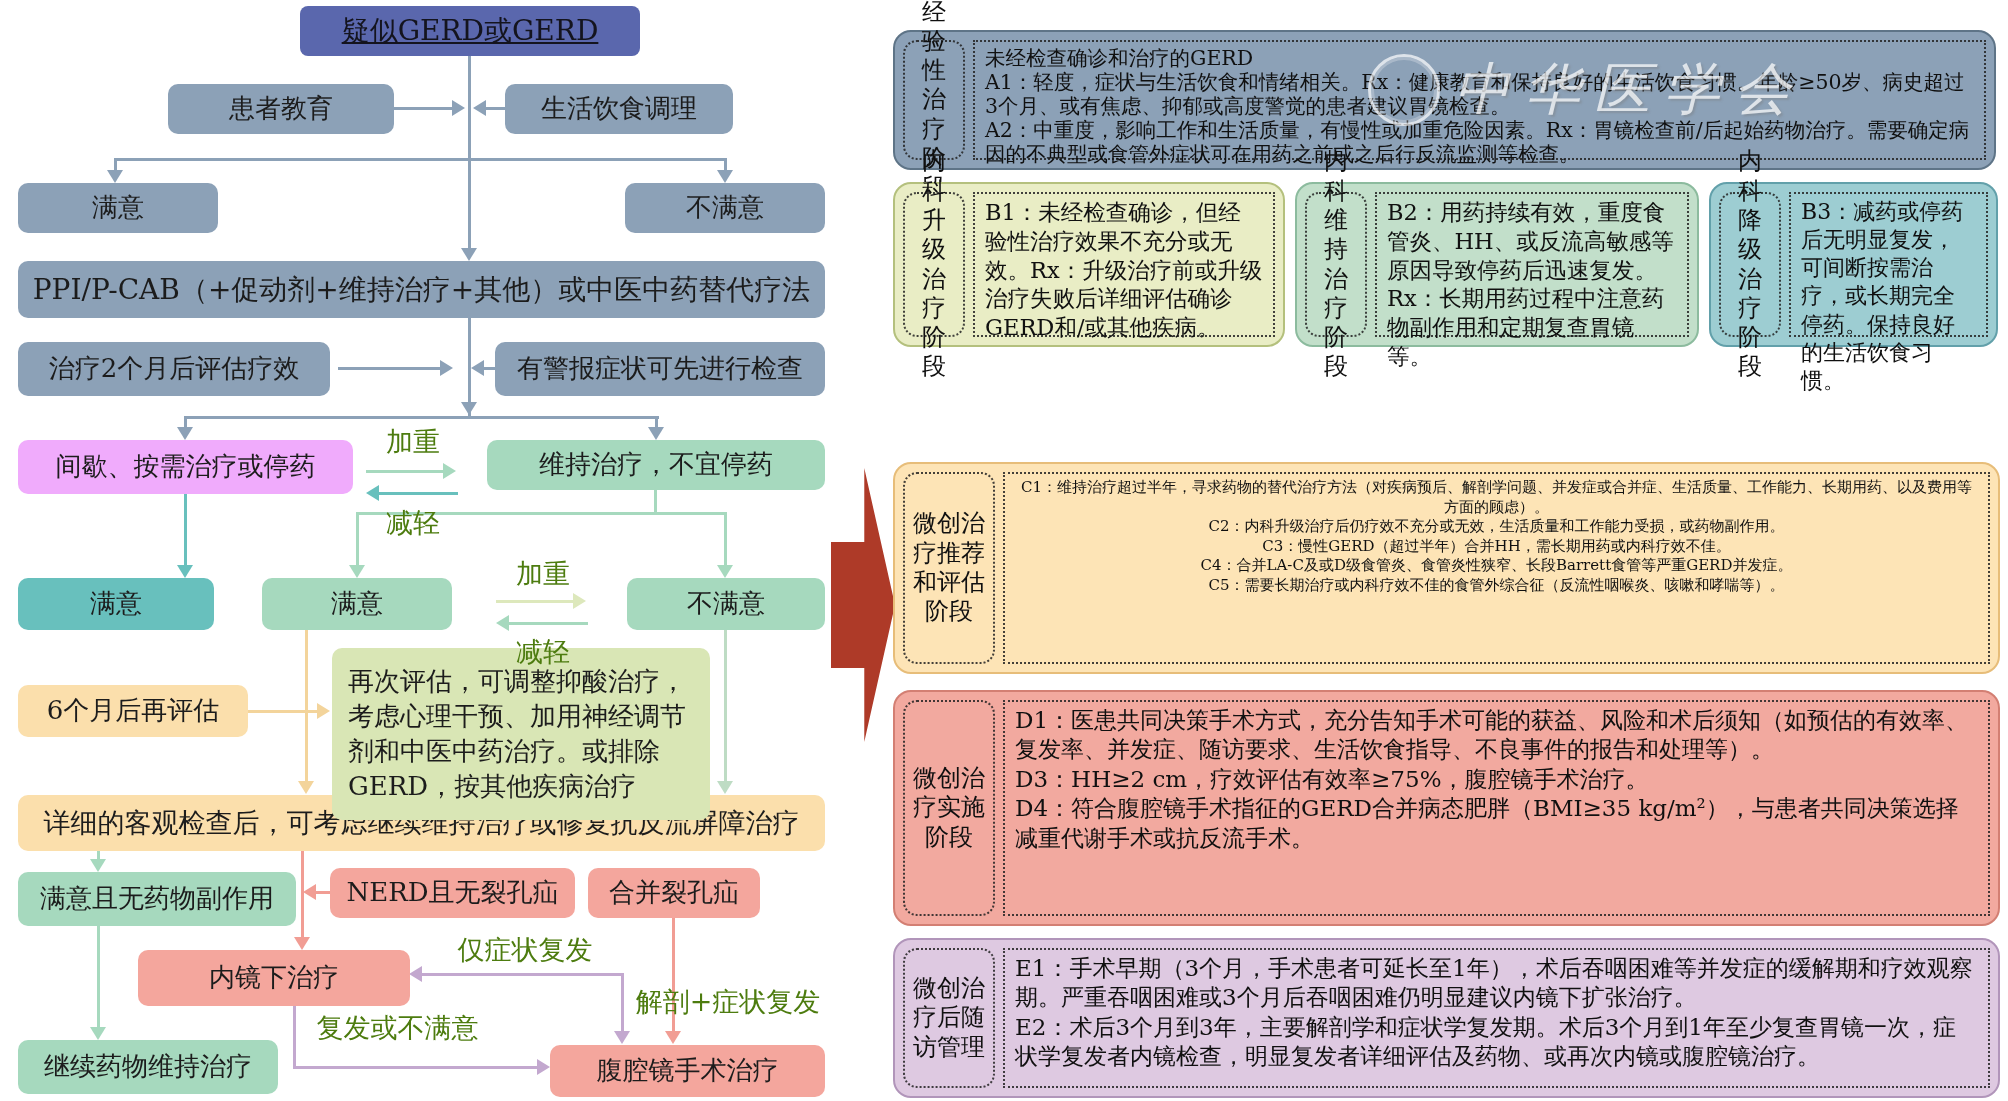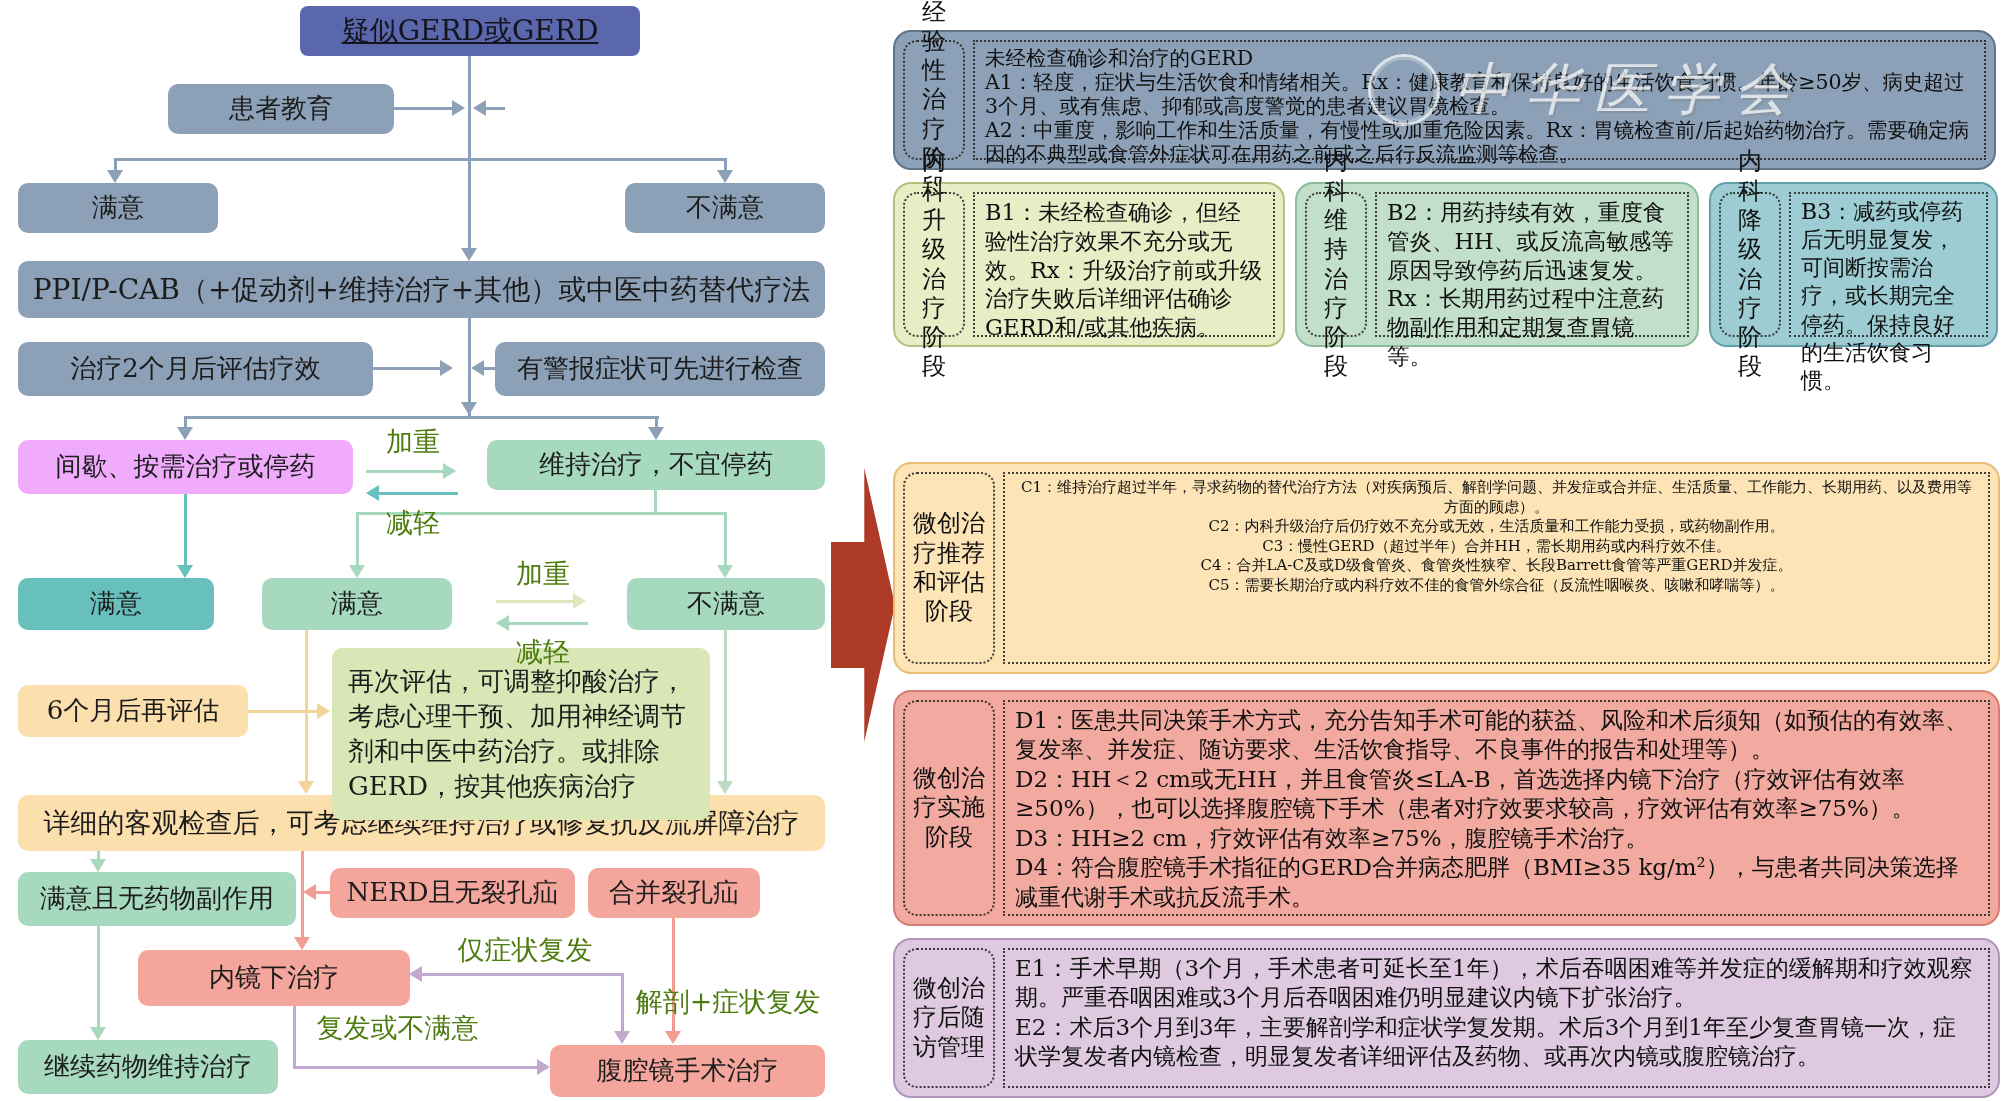--- a/index.html
+++ b/index.html
@@ -105,24 +105,25 @@
   <div class="ln" style="left:421px;top:973px;width:202px;height:3px;background:#c3a8cf"></div>
   <div class="ah ah-l" style="left:409px;top:966px;border-right-color:#c3a8cf"></div>
   <div class="ln" style="left:621px;top:973px;width:3px;height:60px;background:#c3a8cf"></div>
   <div class="ah ah-d" style="left:614px;top:1031px;border-top-color:#c3a8cf"></div>
   <div class="ln" style="left:293px;top:1006px;width:3px;height:62px;background:#c3a8cf"></div>
   <div class="ln" style="left:293px;top:1066px;width:247px;height:3px;background:#c3a8cf"></div>
   <div class="ah ah-r" style="left:537px;top:1059px;border-left-color:#c3a8cf"></div>
 
   <div class="node" style="left:300px;top:6px;width:340px;height:50px;background:#5a67ad;font-size:28px;color:#14141e;border-radius:8px;text-decoration:underline;">疑似GERD或GERD</div>
   <div class="node" style="left:168px;top:84px;width:226px;height:50px;background:#8ca1b7;">患者教育</div>
+  <div class="node" style="left:505px;top:84px;width:228px;height:50px;background:#8ca1b7;">生活饮食调理</div>
   <div class="node" style="left:18px;top:183px;width:200px;height:50px;background:#8ca1b7;">满意</div>
   <div class="node" style="left:625px;top:183px;width:200px;height:50px;background:#8ca1b7;">不满意</div>
   <div class="node" style="left:18px;top:261px;width:807px;height:57px;background:#8ca1b7;font-size:28px;">PPI/P-CAB（+促动剂+维持治疗+其他）或中医中药替代疗法</div>
-  <div class="node" style="left:18px;top:342px;width:355px;height:54px;background:#8ca1b7;">治疗2个月后评估疗效</div>
+  <div class="node" style="left:18px;top:342px;width:312px;height:54px;background:#8ca1b7;">治疗2个月后评估疗效</div>
   <div class="node" style="left:495px;top:342px;width:330px;height:54px;background:#8ca1b7;">有警报症状可先进行检查</div>
   <div class="node" style="left:18px;top:440px;width:335px;height:54px;background:#f0abfc;">间歇、按需治疗或停药</div>
   <div class="node" style="left:487px;top:440px;width:338px;height:50px;background:#a6d9be;">维持治疗，不宜停药</div>
   <div class="node" style="left:18px;top:578px;width:196px;height:52px;background:#68c0bd;">满意</div>
   <div class="node" style="left:262px;top:578px;width:190px;height:52px;background:#a6d9be;">满意</div>
   <div class="node" style="left:627px;top:578px;width:198px;height:52px;background:#a6d9be;">不满意</div>
   <div class="node" style="left:18px;top:685px;width:230px;height:52px;background:#fbdfac;">6个月后再评估</div>
   <div class="node" style="left:18px;top:795px;width:807px;height:56px;background:#fbdfac;font-size:27px;">详细的客观检查后，可考虑继续维持治疗或修复抗反流屏障治疗</div>
   <div class="node" style="left:332px;top:648px;width:378px;height:172px;background:#d9e6b5;text-align:left;justify-content:flex-start;padding:10px 16px;line-height:1.35;">再次评估，可调整抑酸治疗，考虑心理干预、加用神经调节剂和中医中药治疗。或排除GERD，按其他疾病治疗</div>
   <div class="node" style="left:18px;top:872px;width:278px;height:54px;background:#a6d9be;">满意且无药物副作用</div>
@@ -195,21 +196,20 @@
       <p>C5：需要长期治疗或内科疗效不佳的食管外综合征（反流性咽喉炎、咳嗽和哮喘等）。</p>
     </div>
   </div>
 
   <div class="panel" style="left:893px;top:690px;width:1107px;height:236px;background:#f2a99f;border-color:#d37f73;">
     <div class="plabel" style="width:92px;">微创治
 疗实施
 阶段</div>
     <div class="pcontent" style="font-size:23px;line-height:1.28;">
       <p>D1：医患共同决策手术方式，充分告知手术可能的获益、风险和术后须知（如预估的有效率、复发率、并发症、随访要求、生活饮食指导、不良事件的报告和处理等）。</p>
-      <p>D2：HH＜2 cm或无HH，并且食管炎≤LA-B，首选选择内镜下治疗（疗效评估有效率≥50%），也可以选择腹腔镜下手术（患者对疗效要求较高，疗效评估有效率≥75%）。</p>
       <p>D3：HH≥2 cm，疗效评估有效率≥75%，腹腔镜手术治疗。</p>
       <p>D4：符合腹腔镜手术指征的GERD合并病态肥胖（BMI≥35 kg/m²），与患者共同决策选择减重代谢手术或抗反流手术。</p>
     </div>
   </div>
 
   <div class="panel" style="left:893px;top:938px;width:1107px;height:160px;background:#dec9e1;border-color:#b195ba;">
     <div class="plabel" style="width:92px;">微创治
 疗后随
 访管理</div>
     <div class="pcontent" style="font-size:23px;line-height:1.28;">

